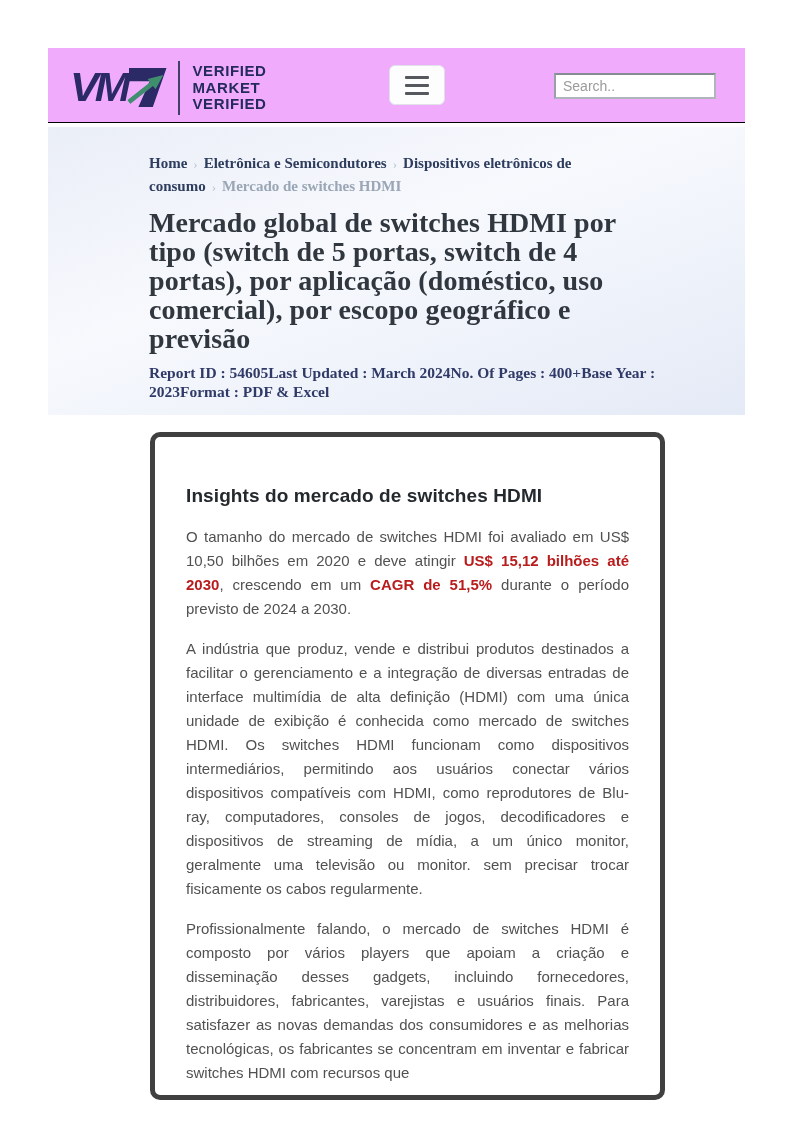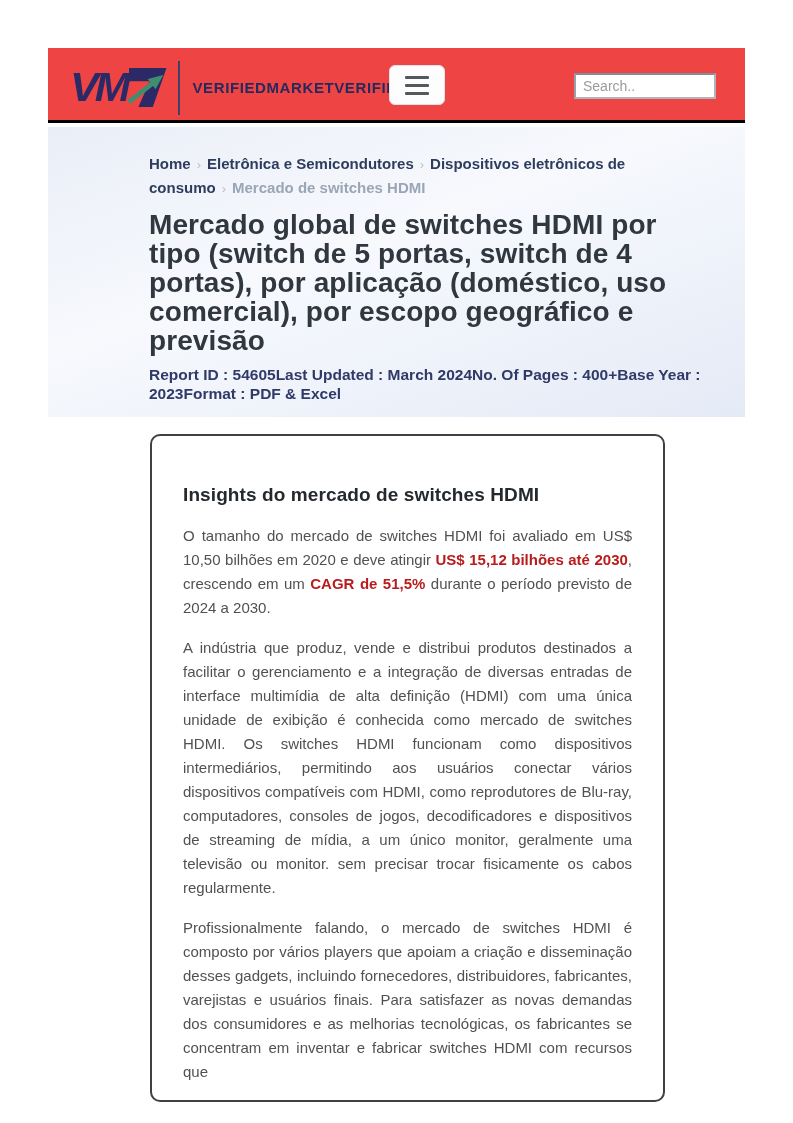--- a/index.html
+++ b/index.html
@@ -1,66 +1,66 @@
 <!DOCTYPE html>
 <html><head>
 <meta charset="utf-8">
 <style>
   * { margin:0; padding:0; box-sizing:border-box; }
   html,body { width:793px; height:1123px; background:#ffffff;
     font-family:"Liberation Sans", sans-serif; }
   .page { width:697px; margin:48px auto 0 48px; }
 
   
-  .header { position:relative; height:75px; background:#ef4444;
-    border-bottom:3px solid #000000; }
+  .header { position:relative; height:75px; background:#f0abfc;
+    border-bottom:1px solid #000000; }
   .logo-wrap { position:absolute; left:22px; top:13px; display:flex;
     align-items:center; cursor:pointer; }
   .logo-mark { display:flex; align-items:flex-start; height:50px; }
   .logo-vm { font-size:43px; font-weight:800; font-style:italic;
     color:#2b2a66; letter-spacing:-4px; line-height:48px; transform:scaleY(.95); }
   .logo-arrow { position:relative; width:38px; height:39px; margin-left:2px; margin-top:5px; }
   .logo-arrow .seven { position:absolute; inset:0; background:#2b2a66;
     clip-path:polygon(0% 0%, 100% 0%, 64% 100%, 26% 100%, 56% 34%, 0% 34%); }
   .logo-arrow .green { position:absolute; left:-5px; top:14px; width:44px; height:13px;
     background:#3f8e6d; transform:rotate(-38deg);
     clip-path:polygon(0 32%, 66% 32%, 66% 0, 100% 50%, 66% 100%, 66% 68%, 0 68%); }
   .logo-divider { width:2px; height:54px; background:#3f4166; margin:0 13px 0 11px; }
-  .wordmark { display:flex; flex-direction:row;justify-content:flex-end; }
+  .wordmark { display:flex; flex-direction:column;justify-content:flex-end; }
   .wordmark span { font-size:15px; font-weight:600; color:#252a5c;
     letter-spacing:.6px; line-height:16.5px; }
 
   .hamburger { position:absolute; left:341px; top:17px; width:56px; height:40px;
     background:#fdfdfe; border:1px solid #e0e2e7; border-radius:6px;
     display:flex; flex-direction:column; justify-content:center; align-items:center;
     gap:5px; cursor:pointer; }
   .hamburger .bar { width:24px; height:3px; background:#55595e; border-radius:1px; }
 
-  .search-input { position:absolute; right:29px; top:25px; width:142px; height:26px;
+  .search-input { position:absolute; right:29px; top:25px; width:162px; height:26px;
     border:2px solid #b0b4bb; border-top-color:#868c94; border-left-color:#9aa0a7;
     font-size:14px; color:#555; padding:2px 7px; background:#fff; outline:none;
     font-family:"Liberation Sans", sans-serif; }
   .search-input::placeholder { color:#9b9b9b; }
 
   
   .hero { margin-top:4px; padding:25px 36px 10px 101px;
-    background:linear-gradient(160deg, #eaeef7 0%, #f7f9fd 42%, #e4eaf6 100%); }
+    background:linear-gradient(160deg, #eaeef7 0%, #f7f9fd 42%, #e4eaf6 100%);font-family:Liberation Serif, serif; }
   .breadcrumb { max-width:520px; font-size:15px; font-weight:600; line-height:23px; }
   .crumb { color:#2e3d5e; text-decoration:none; cursor:pointer; }
   .crumb.current { color:#9aa6b5; font-weight:600; cursor:default; }
   .crumb-sep { color:#b9c2cf; font-size:13px; padding:0 6px; font-weight:400; }
   .hero h1 { max-width:520px; margin-top:10px; font-size:28px; line-height:29px;
     font-weight:700; color:#31373f; letter-spacing:.1px; }
   .meta { max-width:560px; margin-top:10px; font-size:15.5px; font-weight:700;
     color:#303a68; line-height:19px; padding-bottom:4px; }
   .meta span { white-space:normal; }
 
   
   .card { width:515px; height:668px; margin:17px 0 0 102px; background:#ffffff;
-    border:2px solid #404040; border-radius:10px; padding:48px 31px 0 31px;
+    border:5px solid #404040; border-radius:10px; padding:48px 31px 0 31px;
     overflow:hidden; }
   .card h2 { font-size:19px; font-weight:700; color:#24292e; letter-spacing:.1px;
     margin-bottom:18px; }
   .card p { font-size:15px; line-height:24px; color:#515151; text-align:justify;
     margin-bottom:16px; }
   .hl { color:#b91c1c; font-weight:700; }
 </style>
 </head>
 <body>
 

